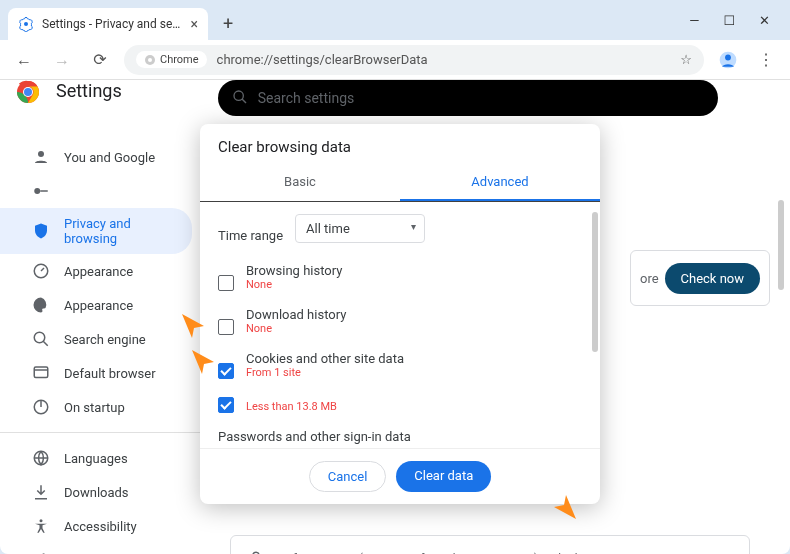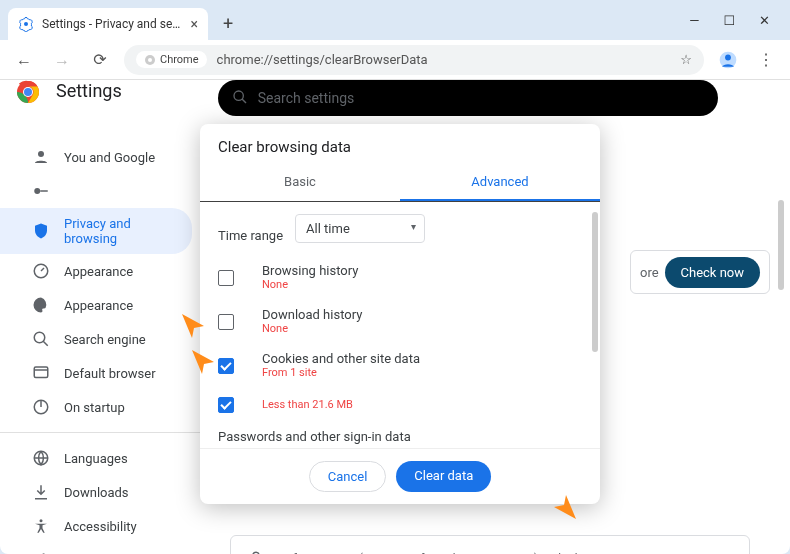--- a/index.html
+++ b/index.html
@@ -21,34 +21,34 @@
 .header{position:absolute;top:0;left:0;right:0;height:50px;display:flex;align-items:flex-start;padding:0 16px;gap:16px}
 .chrome-logo{width:24px;height:24px}
 .settings-title{font-size:18px;color:#202124}
 .search-bar{margin-left:80px;flex:1;max-width:500px;height:36px;background:#000000;border-radius:18px;display:flex;align-items:center;padding:0 14px;gap:10px;color:#5f6368;font-size:14px}
 .sidebar{position:absolute;left:0;top:56px;width:200px;padding:4px 0}
 .side-item{display:flex;align-items:center;gap:14px;padding:8px 32px;font-size:13px;color:#3c4043;border-radius:0 20px 20px 0;margin-right:8px;cursor:pointer}
 .side-item.sel{background:#e8f0fe;color:#1a73e8}
 .side-icon{width:18px;height:18px;flex-shrink:0}
 .divider{height:1px;background:#e0e0e0;margin:8px 0}
 .main{position:absolute;left:220px;top:60px;right:20px;bottom:0}
-.card-behind{position:absolute;right:0;top:110px;width:140px;height:44px;border:1px solid #dadce0;border-radius:6px;display:flex;align-items:center;justify-content:space-around;padding:14px 6px}
+.card-behind{position:absolute;right:0;top:110px;width:140px;height:56px;border:1px solid #dadce0;border-radius:6px;display:flex;align-items:center;justify-content:space-around;padding:14px 6px}
 .check-now{background:#0c4a6e;color:#fff;border-radius:18px;padding:8px 16px;font-size:13px;cursor:pointer}
 .main-row{position:absolute;display:flex;align-items:center;gap:14px;padding:14px 16px;border:1px solid #dadce0;border-radius:6px;width:520px;font-size:13px;color:#3c4043}
 .row-chev{margin-left:auto;color:#5f6368}
 .dialog{position:absolute;top:124px;left:200px;width:400px;height:380px;background:#fff;border-radius:8px;box-shadow:0 4px 24px rgba(0,0,0,.25);z-index:50;display:flex;flex-direction:column}
 .dlg-title{padding:14px 18px 8px;font-size:15px;color:#202124}
 .dlg-tabs{display:flex;border-bottom:1px solid #404040}
 .dlg-tab{flex:1;text-align:center;padding:10px 0;font-size:13px;color:#5f6368;cursor:pointer}
 .dlg-tab.act{color:#1a73e8;border-bottom:2px solid #1a73e8}
 .dlg-body{flex:1;overflow:auto;padding:12px 18px;position:relative}
 .time-row{display:flex;align-items:flex-end;gap:12px;margin-bottom:12px;font-size:13px;color:#3c4043}
 .time-sel{border:1px solid #dadce0;border-radius:4px;padding:6px 28px 6px 10px;font-size:13px;color:#3c4043;position:relative;min-width:130px}
 .time-sel::after{content:"▾";position:absolute;right:8px;color:#5f6368;font-size:10px}
-.opt{display:flex;gap:28px;padding:8px 0;align-items:center}
+.opt{display:flex;gap:12px;padding:8px 0;align-items:flex-end}
 .cb{width:16px;height:16px;border:1.5px solid #5f6368;border-radius:2px;margin-top:2px;flex-shrink:0;position:relative;cursor:pointer}
 .cb.ck{background:#1a73e8;border-color:#1a73e8}
 .cb.ck::after{content:"";position:absolute;left:4px;top:1px;width:4px;height:8px;border:solid #fff;border-width:0 2px 2px 0;transform:rotate(45deg)}
 .opt-txt{font-size:13px;color:#3c4043}
 .opt-sub{font-size:11px;color:#ef4444;margin-top:0}
 .dlg-ftr{padding:12px 18px;display:flex;justify-content:center;gap:10px;border-top:1px solid #eee}
 .btn{padding:7px 18px;border-radius:18px;font-size:13px;cursor:pointer}
 .btn-cancel{border:1px solid #dadce0;color:#1a73e8;background:#fff}
 .btn-primary{background:#1a73e8;color:#fff}
 .scroll-thumb{position:absolute;right:2px;width:6px;background:#ccc;border-radius:3px}
@@ -251,21 +251,21 @@
     <div class="opt">
         <div class="cb ck"></div>
         <div>
           <div class="opt-txt">Cookies and other site data</div>
           <div class="opt-sub">From 1 site</div>
         </div>
       </div>
     <div class="opt">
         <div class="cb ck"></div>
         <div>
-          <div class="opt-sub">Less than 21.6 MB</div>
+          <div class="opt-sub">Less than 13.8 MB</div>
         </div>
       </div>
     <div class="opt">
         <div>
           <div class="opt-txt">Passwords and other sign-in data</div>
         </div>
       </div>
 
     <div class="scroll-thumb" style="top:10px;height:140px"></div>
   </div>

